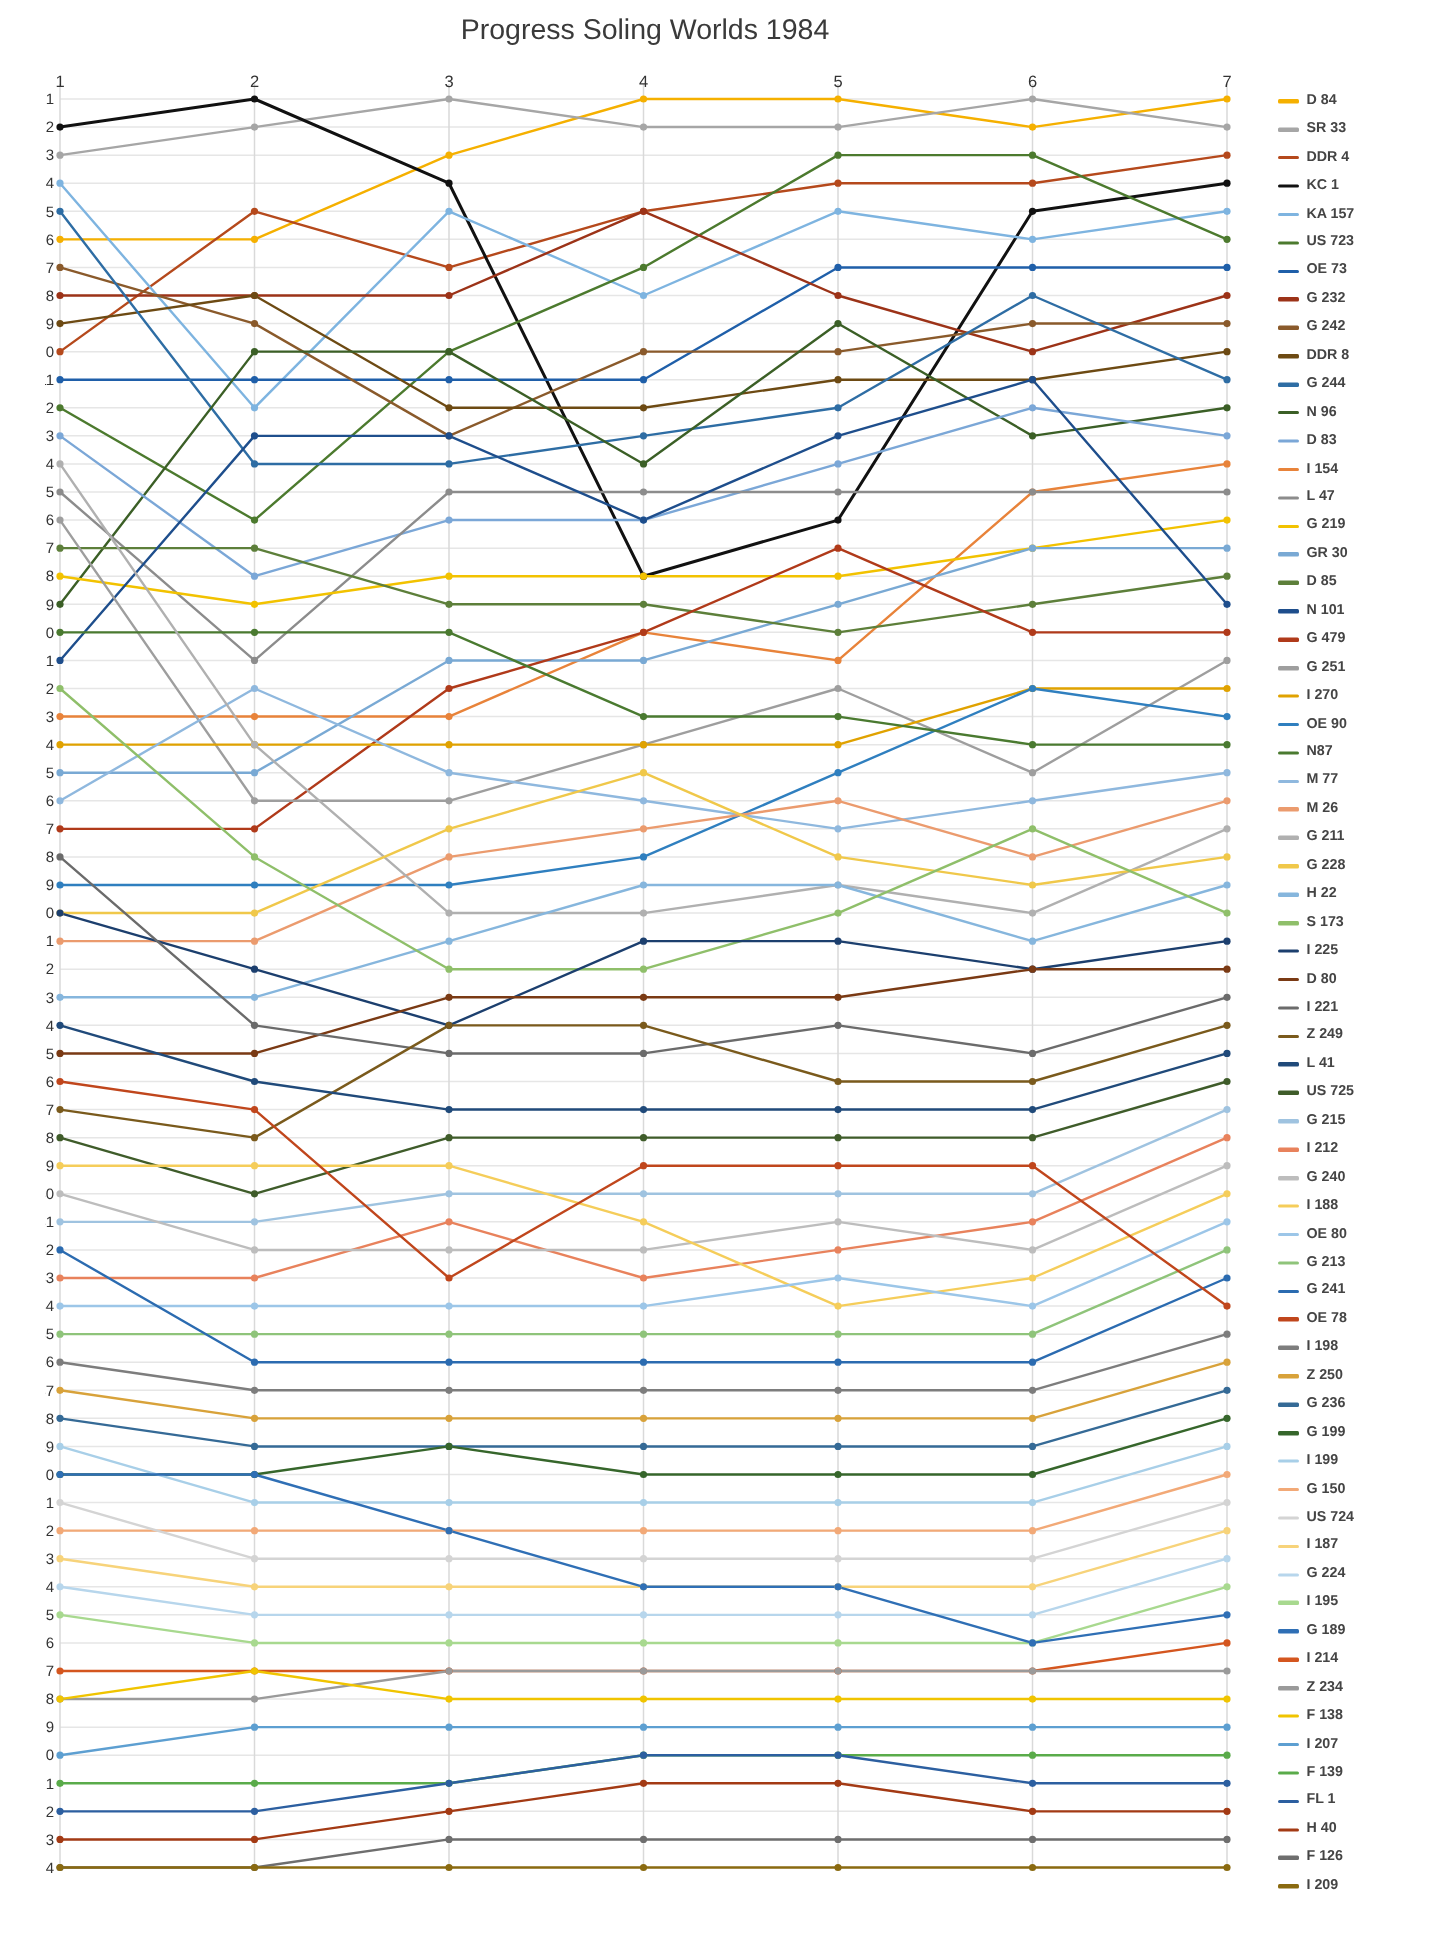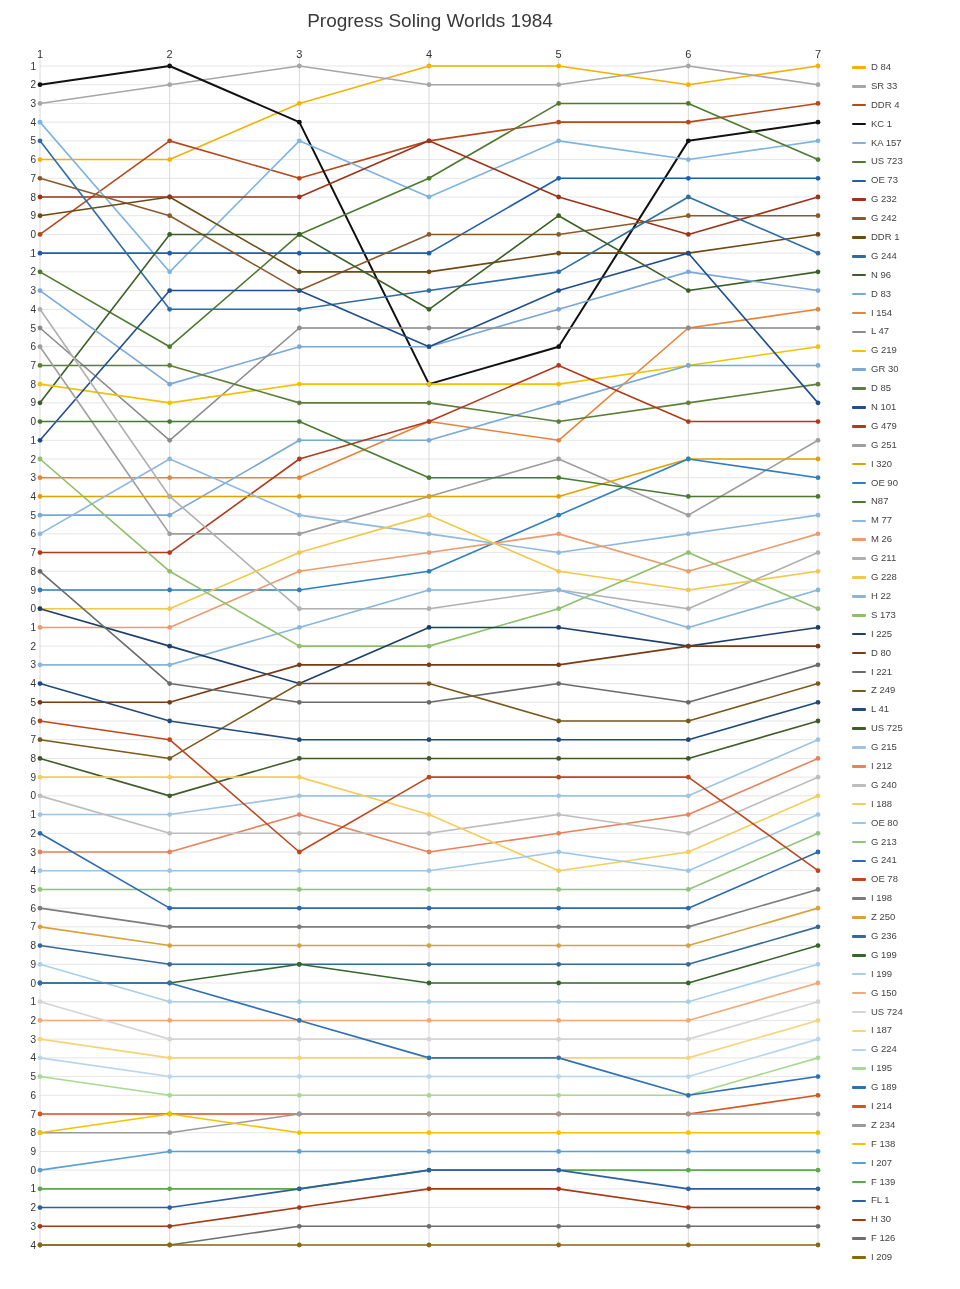--- a/index.html
+++ b/index.html
@@ -18,20 +18,21 @@
   #plot-wrap{
     position:absolute;left:30px;top:48px;
     width:810px;height:1205px;
   }
   #plot-svg{display:block;}
   #legend{
     position:absolute;left:852px;top:58px;
     width:108px;height:1215px;
     font-size:9.5px;
     color:#444;
+    font-weight:bold;
   }
   .legend-item{
     display:flex;align-items:center;height:18.9px;line-height:18.9px;
   }
   .legend-swatch{
     width:14px;height:2.5px;margin-right:5px;flex:0 0 auto;border-radius:1px;
   }
   .legend-label{white-space:nowrap;font-size:9.5px;}
   .axis-top-label{font-size:11px;fill:#333;}
   .axis-left-label{font-size:10px;fill:#333;}
@@ -748,21 +749,21 @@
       <div class="legend-item">
         <span class="legend-swatch" style="background: rgb(156, 51, 24);"></span>
         <span class="legend-label">G 232</span>
       </div>
       <div class="legend-item">
         <span class="legend-swatch" style="background: rgb(138, 90, 43);"></span>
         <span class="legend-label">G 242</span>
       </div>
       <div class="legend-item">
         <span class="legend-swatch" style="background: rgb(109, 74, 19);"></span>
-        <span class="legend-label">DDR 1</span>
+        <span class="legend-label">DDR 8</span>
       </div>
       <div class="legend-item">
         <span class="legend-swatch" style="background: rgb(46, 109, 164);"></span>
         <span class="legend-label">G 244</span>
       </div>
       <div class="legend-item">
         <span class="legend-swatch" style="background: rgb(59, 95, 38);"></span>
         <span class="legend-label">N 96</span>
       </div>
       <div class="legend-item">
@@ -796,21 +797,21 @@
       <div class="legend-item">
         <span class="legend-swatch" style="background: rgb(176, 58, 26);"></span>
         <span class="legend-label">G 479</span>
       </div>
       <div class="legend-item">
         <span class="legend-swatch" style="background: rgb(158, 158, 158);"></span>
         <span class="legend-label">G 251</span>
       </div>
       <div class="legend-item">
         <span class="legend-swatch" style="background: rgb(224, 162, 0);"></span>
-        <span class="legend-label">I 320</span>
+        <span class="legend-label">I 270</span>
       </div>
       <div class="legend-item">
         <span class="legend-swatch" style="background: rgb(47, 127, 191);"></span>
         <span class="legend-label">OE 90</span>
       </div>
       <div class="legend-item">
         <span class="legend-swatch" style="background: rgb(74, 122, 48);"></span>
         <span class="legend-label">N87</span>
       </div>
       <div class="legend-item">
@@ -956,21 +957,21 @@
       <div class="legend-item">
         <span class="legend-swatch" style="background: rgb(90, 171, 74);"></span>
         <span class="legend-label">F 139</span>
       </div>
       <div class="legend-item">
         <span class="legend-swatch" style="background: rgb(44, 95, 160);"></span>
         <span class="legend-label">FL 1</span>
       </div>
       <div class="legend-item">
         <span class="legend-swatch" style="background: rgb(163, 58, 20);"></span>
-        <span class="legend-label">H 30</span>
+        <span class="legend-label">H 40</span>
       </div>
       <div class="legend-item">
         <span class="legend-swatch" style="background: rgb(110, 110, 110);"></span>
         <span class="legend-label">F 126</span>
       </div>
       <div class="legend-item">
         <span class="legend-swatch" style="background: rgb(138, 106, 16);"></span>
         <span class="legend-label">I 209</span>
       </div>
     </div>

